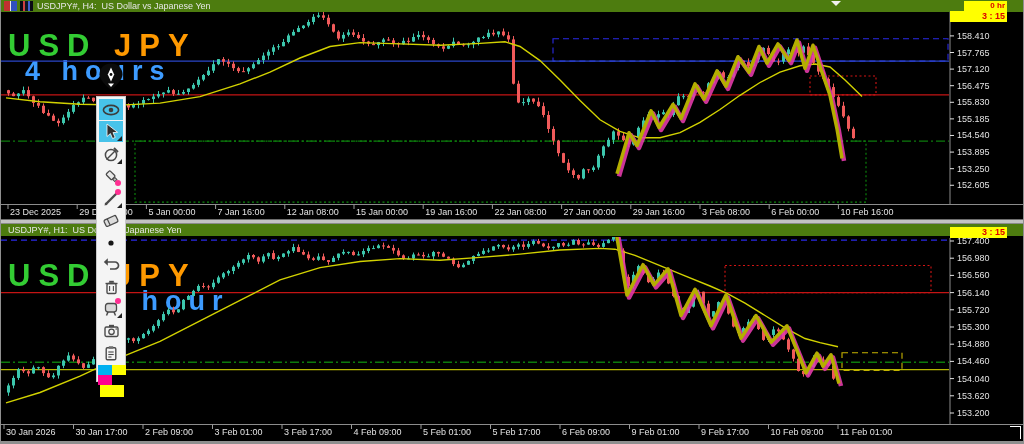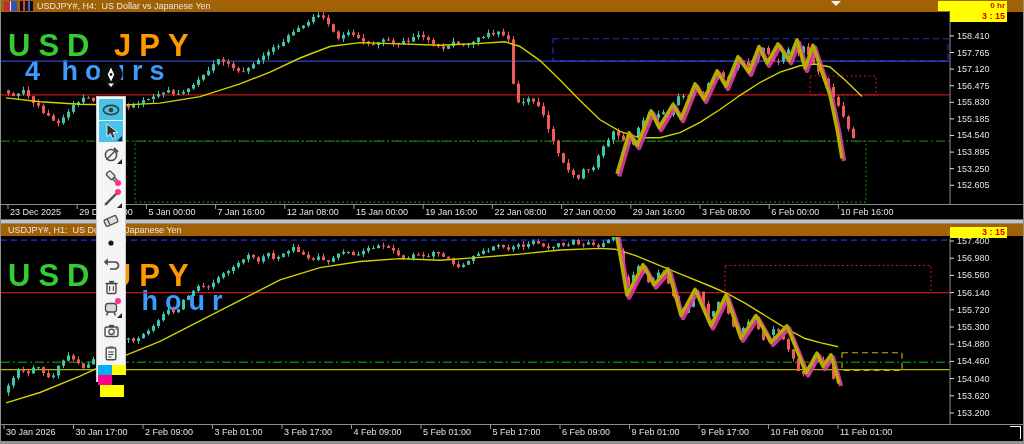--- a/index.html
+++ b/index.html
@@ -1,18 +1,18 @@
 <!DOCTYPE html>
 <html><head>
 <meta charset="utf-8">
 <style>
   html,body{margin:0;padding:0;background:#1a1a1a;}
   #screen{position:relative;width:1024px;height:444px;background:#000;overflow:hidden;
           font-family:"Liberation Sans",sans-serif;}
-  .win-hdr{position:absolute;left:0;width:1024px;height:12px;background:#a16207;
+  .win-hdr{position:absolute;left:0;width:1024px;height:12px;background:#4d7c0f;
            color:#e6e6e6;font-size:9px;line-height:12px;white-space:pre;z-index:3;}
   .hdr-title{position:absolute;top:0;}
   .hdr-ico{position:absolute;top:1px;width:13px;height:10px;}
   svg.chartsvg{position:absolute;left:0;z-index:1;}
   .splitter{position:absolute;left:0;width:1024px;height:5px;background:#c3c3c3;
             border-top:1px solid #6e6e6e;border-bottom:1px solid #8a8a8a;box-sizing:border-box;z-index:4;}
   .badge{position:absolute;background:#ffff00;color:#dd0000;font-weight:bold;
          text-align:right;z-index:4;white-space:pre;}
   .shift-marker{position:absolute;width:0;height:0;border-left:5px solid transparent;
                 border-right:5px solid transparent;border-top:5px solid #f0f0f0;z-index:4;}
@@ -449,21 +449,21 @@
       <line x1="630.8000000000001" y1="204.5" x2="630.8000000000001" y2="209" stroke="#9a9a9a" stroke-width="1"></line>
       <text x="632.8000000000001" y="215" font-size="9px" fill="#e2e2e2" font-family="&quot;Liberation Sans&quot;,sans-serif">29 Jan 16:00</text>
       <line x1="700" y1="204.5" x2="700" y2="209" stroke="#9a9a9a" stroke-width="1"></line>
       <text x="702" y="215" font-size="9px" fill="#e2e2e2" font-family="&quot;Liberation Sans&quot;,sans-serif">3 Feb 08:00</text>
       <line x1="769.2" y1="204.5" x2="769.2" y2="209" stroke="#9a9a9a" stroke-width="1"></line>
       <text x="771.2" y="215" font-size="9px" fill="#e2e2e2" font-family="&quot;Liberation Sans&quot;,sans-serif">6 Feb 00:00</text>
       <line x1="838.4000000000001" y1="204.5" x2="838.4000000000001" y2="209" stroke="#9a9a9a" stroke-width="1"></line>
       <text x="840.4000000000001" y="215" font-size="9px" fill="#e2e2e2" font-family="&quot;Liberation Sans&quot;,sans-serif">10 Feb 16:00</text>
     </svg>
 
-  <div class="badge" style="right:17px;top:1px;width:41px;height:10px;font-size:8px;line-height:10px;padding-right:2px;padding-left:26px;">0 hr</div>
+  <div class="badge" style="right:17px;top:1px;width:41px;height:10px;font-size:8px;line-height:10px;padding-right:2px;">0 hr</div>
   <div class="badge" style="right:17px;top:11px;width:55px;height:11px;font-size:9px;line-height:11px;padding-right:2px;">3 : 15</div>
 
   <div class="axis-hotspot" style="left:950px;top:12px;width:74px;height:192px;"></div>
   <div class="axis-hotspot" style="left:0;top:205px;width:950px;height:14px;"></div>
 
   <div class="splitter" style="top:219px;"></div>
 
   <div class="win-hdr" style="top:224px;">
     <span class="hdr-title" style="left:8px;">USDJPY#, H1:  US Dollar vs Japanese Yen</span>
   </div>

